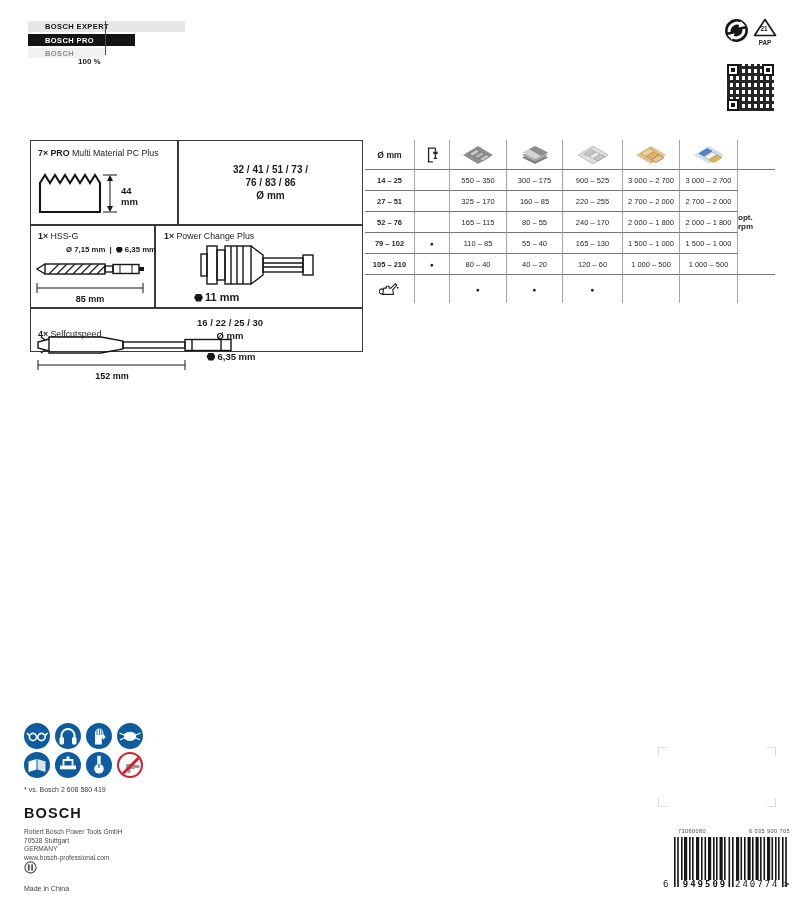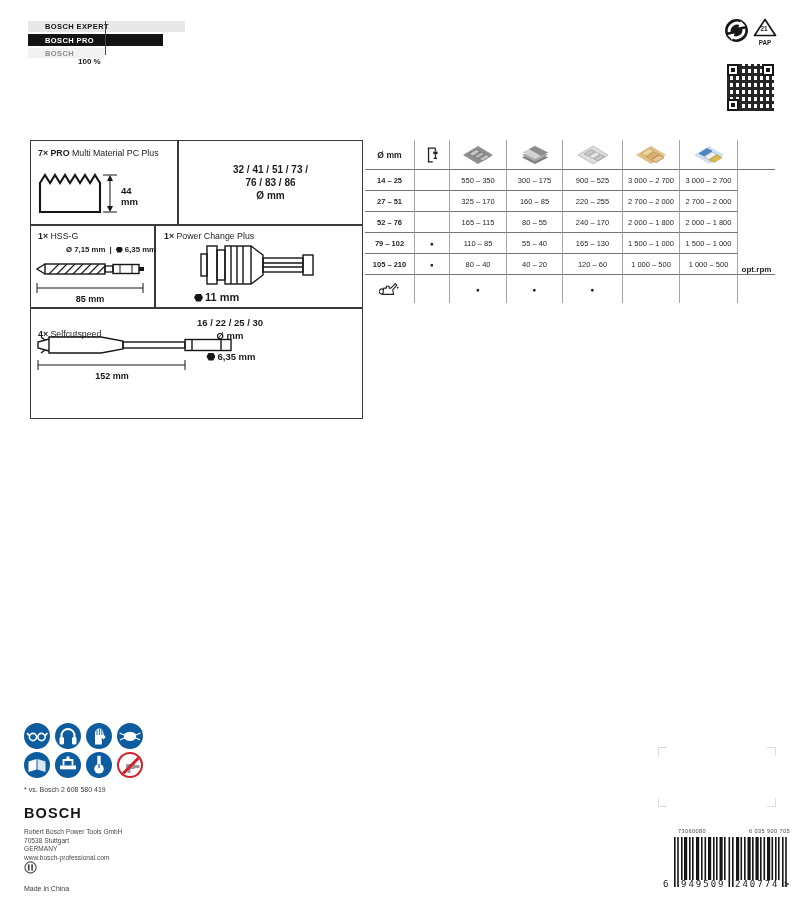--- a/index.html
+++ b/index.html
@@ -5,40 +5,40 @@
   html,body{margin:0;padding:0;background:#fff;}
   .page{position:relative;width:800px;height:913px;background:#ffffff;
         font-family:"Liberation Sans",sans-serif;color:#1c1c1c;overflow:hidden;}
   .abs{position:absolute;}
   svg text{font-family:"Liberation Sans",sans-serif;}
 
   
   .bar{position:absolute;left:28px;font-weight:bold;font-size:7.5px;letter-spacing:.4px;
        display:flex;align-items:center;padding-left:17px;box-sizing:border-box;white-space:nowrap;}
   .bar-expert{top:21px;width:157px;height:11px;background:#e7e7e7;color:#161616;}
-  .bar-pro{top:34px;width:135px;height:12px;background:#141414;color:#fff;}
+  .bar-pro{top:34px;width:107px;height:12px;background:#141414;color:#fff;}
   .bar-bosch{top:48px;width:77px;height:10px;background:#f1f1f1;color:#8f8f8f;}
   .scale-line{position:absolute;left:105px;top:21px;width:1px;height:34px;background:#4a4a4a;}
   .scale-label{position:absolute;left:78px;top:57px;font-size:8px;font-weight:bold;}
 
   
   .pap-wrap{position:absolute;left:752px;top:18px;width:26px;text-align:center;}
   .pap-code{position:absolute;left:0;top:7px;width:24px;text-align:center;font-size:6.5px;font-weight:bold;}
   .pap-label{font-size:6.3px;font-weight:bold;margin-top:-2px;}
   .qr{position:absolute;left:727px;top:64px;width:47px;height:47px;
       background:
         repeating-linear-gradient(90deg,#262626 0 3px,transparent 3px 6px),
         repeating-linear-gradient(0deg,#262626 0 3px,#fff 3px 7px);}
   .finder{position:absolute;width:12px;height:12px;background:#fff;border:0;box-sizing:border-box;}
   .finder:before{content:"";position:absolute;left:0;top:0;width:12px;height:12px;border:2.5px solid #161616;box-sizing:border-box;}
   .finder:after{content:"";position:absolute;left:4px;top:4px;width:4px;height:4px;background:#161616;}
   .f-tl{left:0;top:0}.f-tr{right:0;top:0}.f-bl{left:0;bottom:0}
 
   
-  .kit{position:absolute;left:30px;top:140px;width:333px;height:279px;
+  .kit{position:absolute;left:30px;top:140px;width:333px;height:212px;
        border:1.5px solid #3a3a3a;box-sizing:border-box;}
   .kd{position:absolute;background:#3a3a3a;}
   .kd-h1{left:0;top:83px;width:100%;height:1.5px;}
   .kd-h2{left:0;top:166px;width:100%;height:1.5px;}
   .kd-v1{left:146px;top:0;width:1.5px;height:83px;}
   .kd-v2{left:123px;top:84px;width:1.5px;height:82px;}
   .kit-title{position:absolute;font-size:8.8px;white-space:nowrap;}
   .b{font-weight:bold;}
   .spec{position:absolute;font-size:7.8px;font-weight:bold;white-space:nowrap;padding-left:28px;}
   .hex{display:inline-block;width:7px;height:6px;background:#161616;
@@ -54,21 +54,21 @@
   .speed-table{position:absolute;left:365px;top:140px;display:grid;
       grid-template-columns:50px 35px 57px 56px 60px 57px 58px 37px;
       grid-template-rows:30px 21px 21px 21px 21px 21px 28px;
       font-size:7.5px;color:#262626;}
   .th,.td{display:flex;align-items:center;justify-content:center;white-space:nowrap;box-sizing:border-box;}
   .br{border-right:1px solid #a5a5a5;}
   .bb{border-bottom:1px solid #757575;}
   .th.hdia{font-size:8.6px;font-weight:bold;}
   .td.dia{font-weight:bold;}
   .dotc{font-size:6.5px;}
-  .rpm{grid-column:8;grid-row:2/7;display:flex;flex-direction:row;align-items:flex-end;
+  .rpm{grid-column:8;grid-row:2/7;display:flex;flex-direction:column;align-items:flex-start;
        justify-content:center;font-size:8px;font-weight:bold;line-height:9px;box-sizing:border-box;}
 
   
   .safety{position:absolute;left:24px;top:723px;display:grid;
           grid-template-columns:repeat(4,26px);grid-auto-rows:26px;gap:3px 5px;}
   .sicon{width:26px;height:26px;border-radius:50%;background:#0c5c9f;position:relative;overflow:hidden;}
   .sicon svg{position:absolute;left:0;top:0;}
   .prohibit{width:26px;height:26px;border-radius:50%;background:#fff;border:2.6px solid #d2222d;
             box-sizing:border-box;position:relative;overflow:hidden;}
   .prohibit .slash{position:absolute;left:-3px;top:9px;width:32px;height:2.6px;background:#d2222d;
@@ -89,21 +89,21 @@
   .crop.bl{left:658px;top:798px;border-left:1px solid #dcdcdc;border-bottom:1px solid #dcdcdc;}
   .crop.br2{left:767px;top:798px;border-right:1px solid #dcdcdc;border-bottom:1px solid #dcdcdc;}
 
   
   .barcode{position:absolute;left:660px;top:828px;width:132px;height:82px;}
   .bc-top{position:absolute;top:0;font-size:5.6px;color:#4a4a4a;letter-spacing:.4px;}
   .bc-top.l{left:18px;} .bc-top.r{right:2px;}
   .bc-bars{position:absolute;left:14px;top:9px;}
   .bc-digit{position:absolute;font-family:"DejaVu Sans Mono",monospace;font-size:9px;color:#161616;top:51px;}
   .bc-pre{left:3px;} 
-  .bc-g1{left:21px;width:48px;letter-spacing:2px;}
+  .bc-g1{left:21px;width:48px;text-align:center;letter-spacing:2px;font-weight:bold;}
   .bc-g2{left:75px;width:44px;text-align:center;letter-spacing:2px;}
   .bc-suf{left:124px;}
 </style>
 </head>
 <body>
 
 <div class="page">
 
   <div class="bar bar-expert">BOSCH EXPERT</div>
   <div class="bar bar-pro">BOSCH PRO</div>

